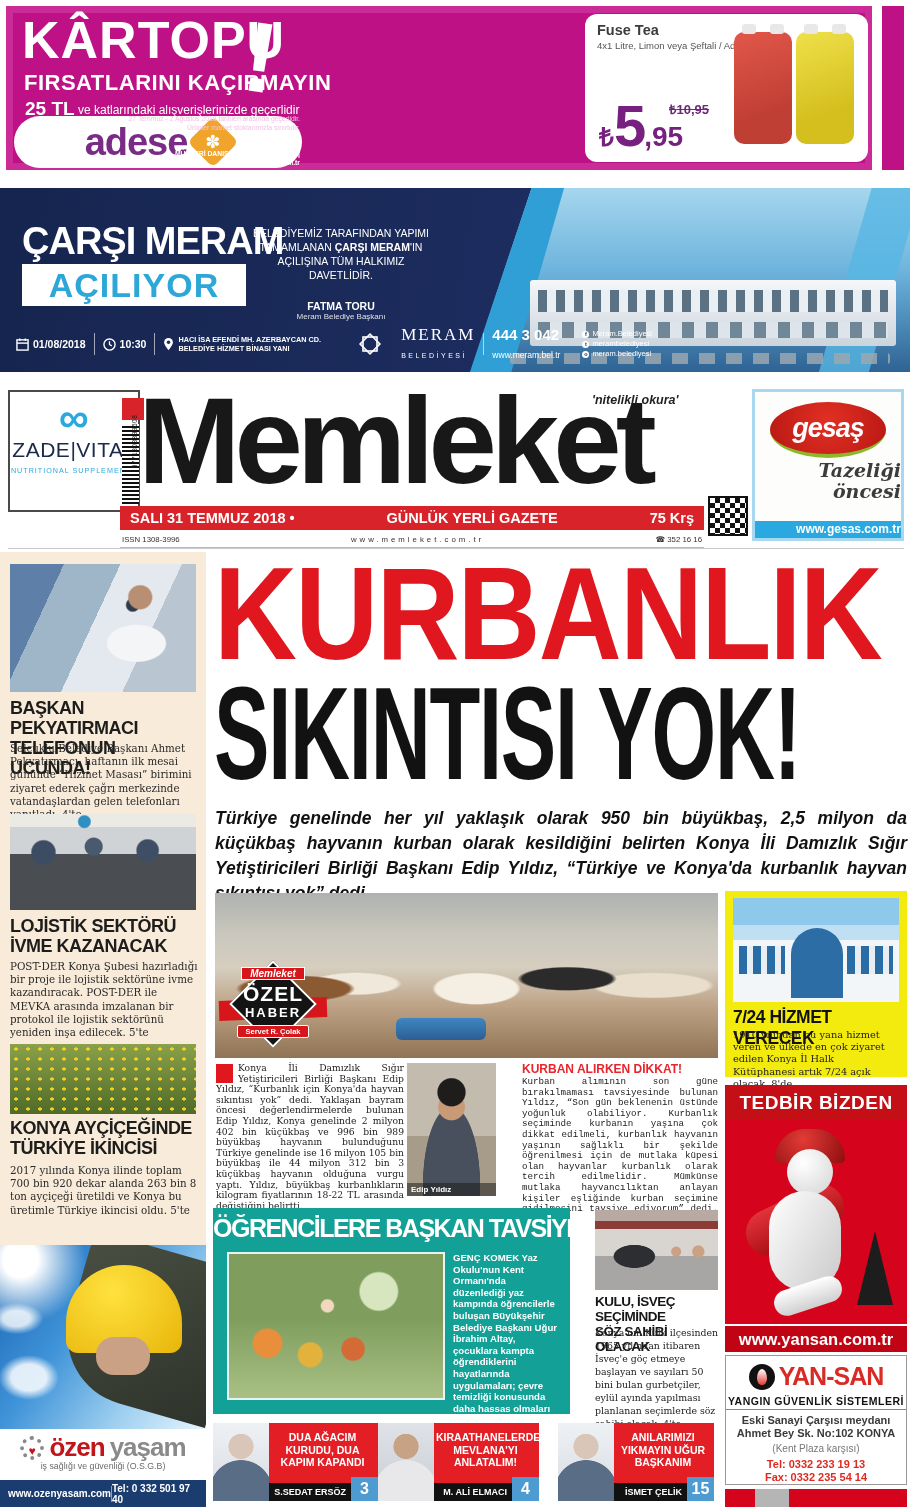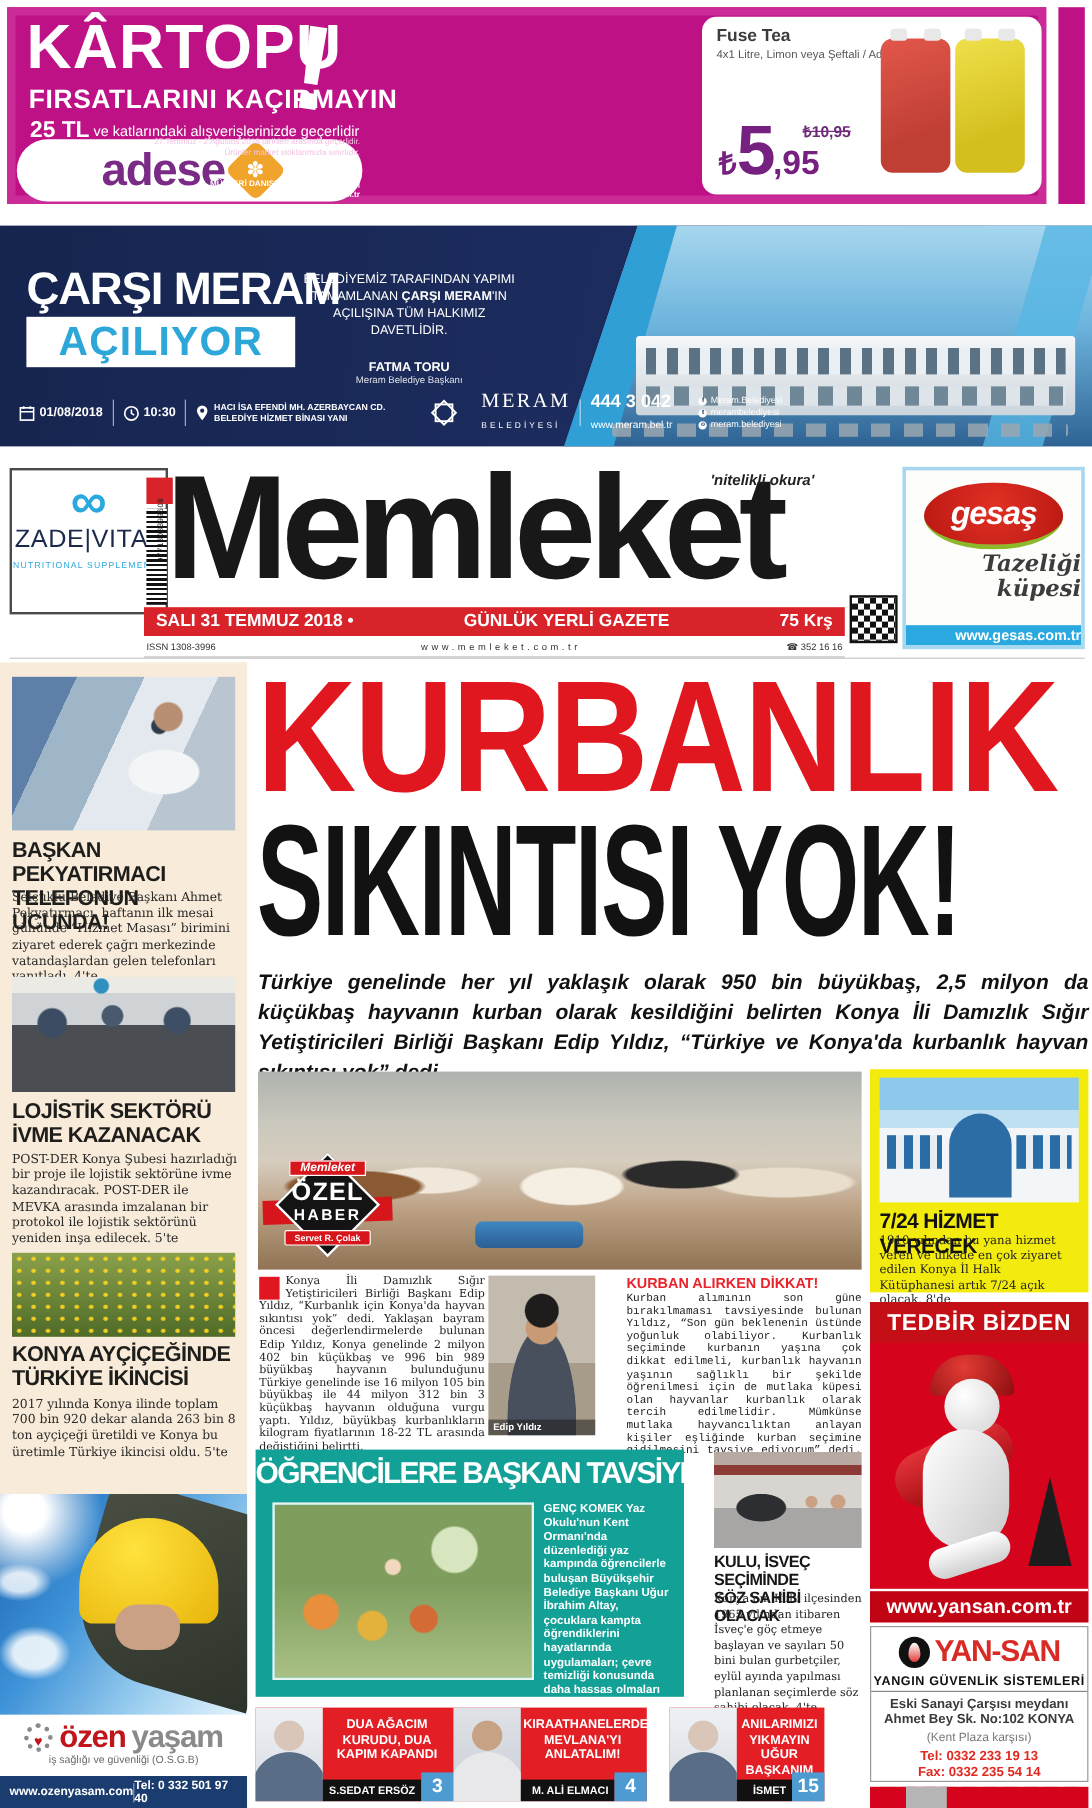--- a/index.html
+++ b/index.html
@@ -325,21 +325,21 @@
     <div class="abs mh-under">
       <span>ISSN 1308-3996</span>
       <span class="mh-url">www.memleket.com.tr</span>
       <span>☎ 352 16 16</span>
     </div>
     <div class="abs mh-qr"></div>
     <div class="abs mh-gesas">
       <div class="gs-oval">
           <span class="gs-name">gesaş</span>
         </div>
-      <div class="gs-slog"><span>Tazeliği</span><span class="i2">küpesi</span></div>
+      <div class="gs-slog"><span>Tazeliği</span><span class="i2">öncesi</span></div>
       <div class="gs-web">www.gesas.com.tr</div>
     </div>
     <div class="abs mh-rule"></div>
   </section>
 
   <section class="abs lsb">
     <div class="ls-photo photo" style="top:12px;height:128px;background:
       radial-gradient(circle at 70% 26%,#b98f73 0 7%,transparent 8%),
       radial-gradient(circle at 66% 32%,#2e3b4a 0 4%,transparent 5%),
       radial-gradient(ellipse at 68% 62%,#f4f5f6 0 16%,transparent 17%),
@@ -402,21 +402,21 @@
   </div>
   <div class="col-box" style="left:378px;width:161px">
     <div class="col-photo" style="background:
       radial-gradient(circle at 50% 30%,#c7a284 0 20%,transparent 21%),
       radial-gradient(circle at 50% 88%,#e8e8ea 0 42%,transparent 43%),
       linear-gradient(#dfe3e8,#c8cdd4)"></div>
     <div class="col-head">KIRAATHANELERDE MEVLANA'YI ANLATALIM!</div>
     <div class="col-name">M. ALİ ELMACI</div>
     <div class="col-page">4</div>
   </div>
-  <div class="col-box" style="left:558px;width:129px">
+  <div class="col-box" style="left:558px;width:156px">
     <div class="col-photo" style="background:
       radial-gradient(circle at 50% 30%,#caa184 0 20%,transparent 21%),
       radial-gradient(circle at 50% 88%,#2e3razz 0 0,transparent 0),
       radial-gradient(circle at 50% 88%,#2e3b4a 0 42%,transparent 43%),
       linear-gradient(#e8ebef,#cdd2d8)"></div>
     <div class="col-head">ANILARIMIZI YIKMAYIN UĞUR BAŞKANIM</div>
     <div class="col-name">İSMET ÇELİK</div>
     <div class="col-page">15</div>
   </div>
 

